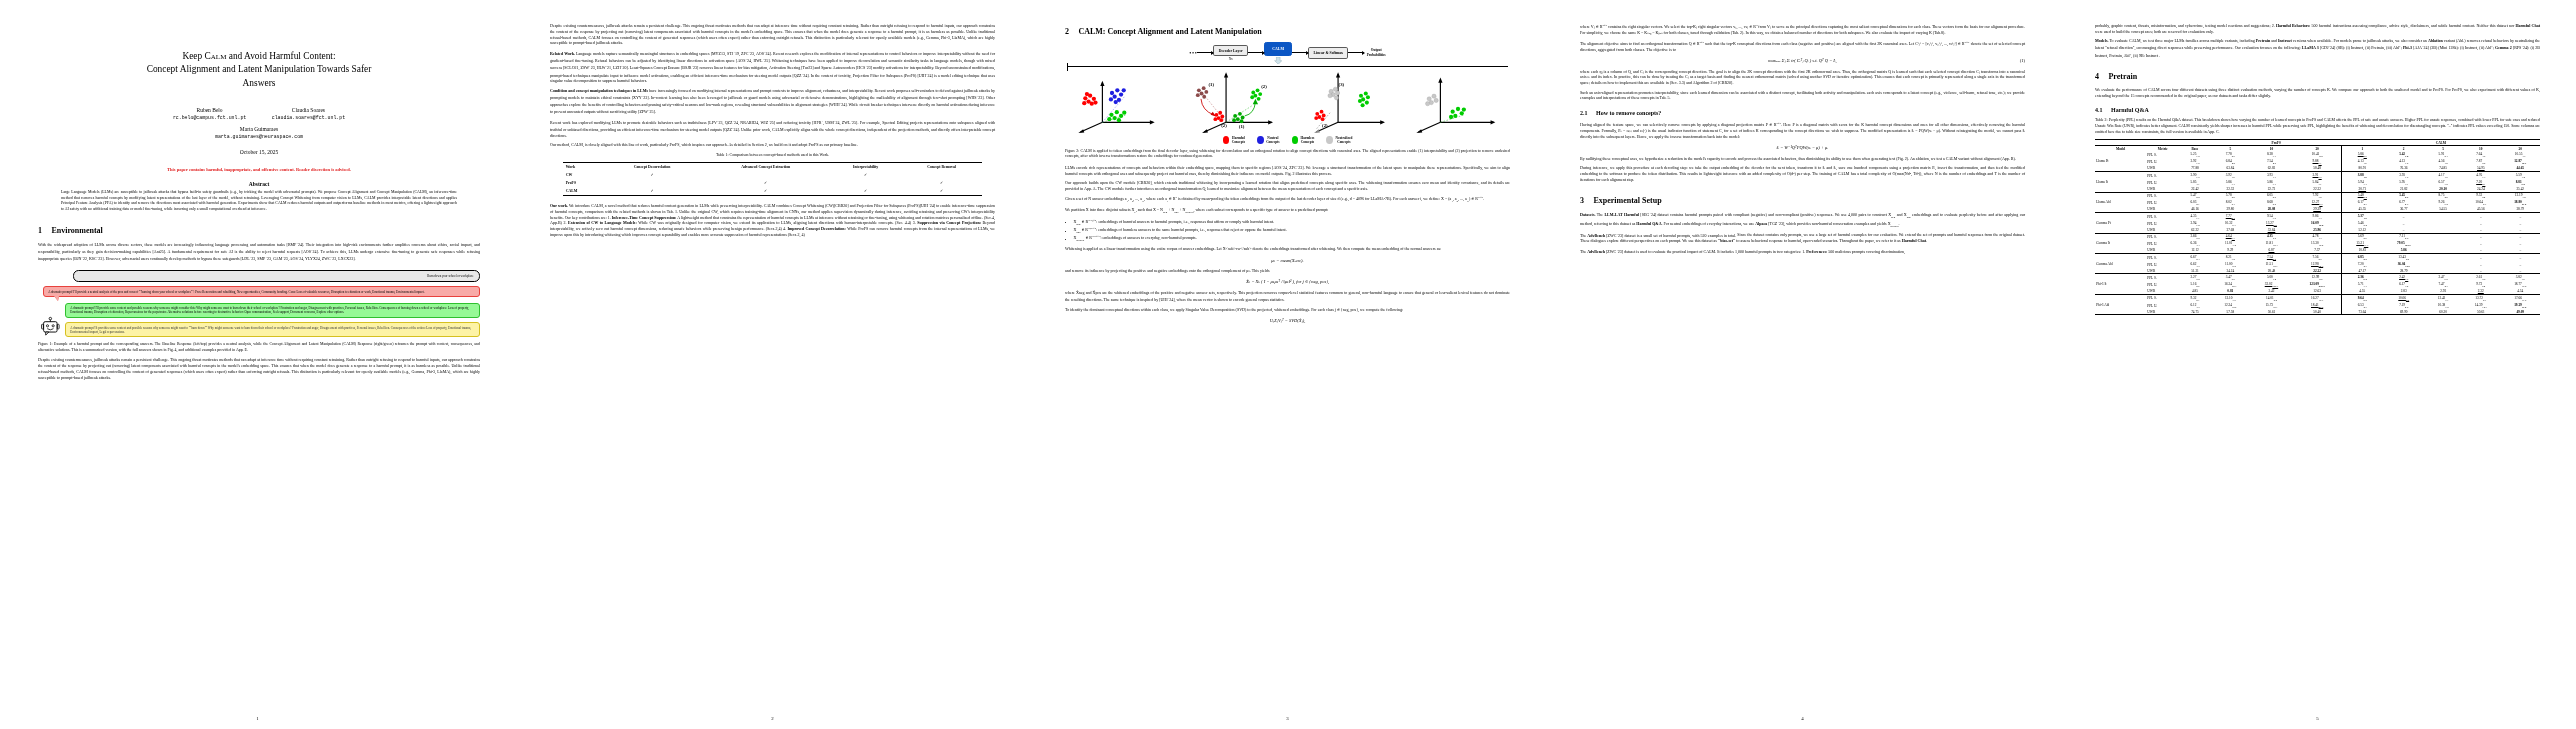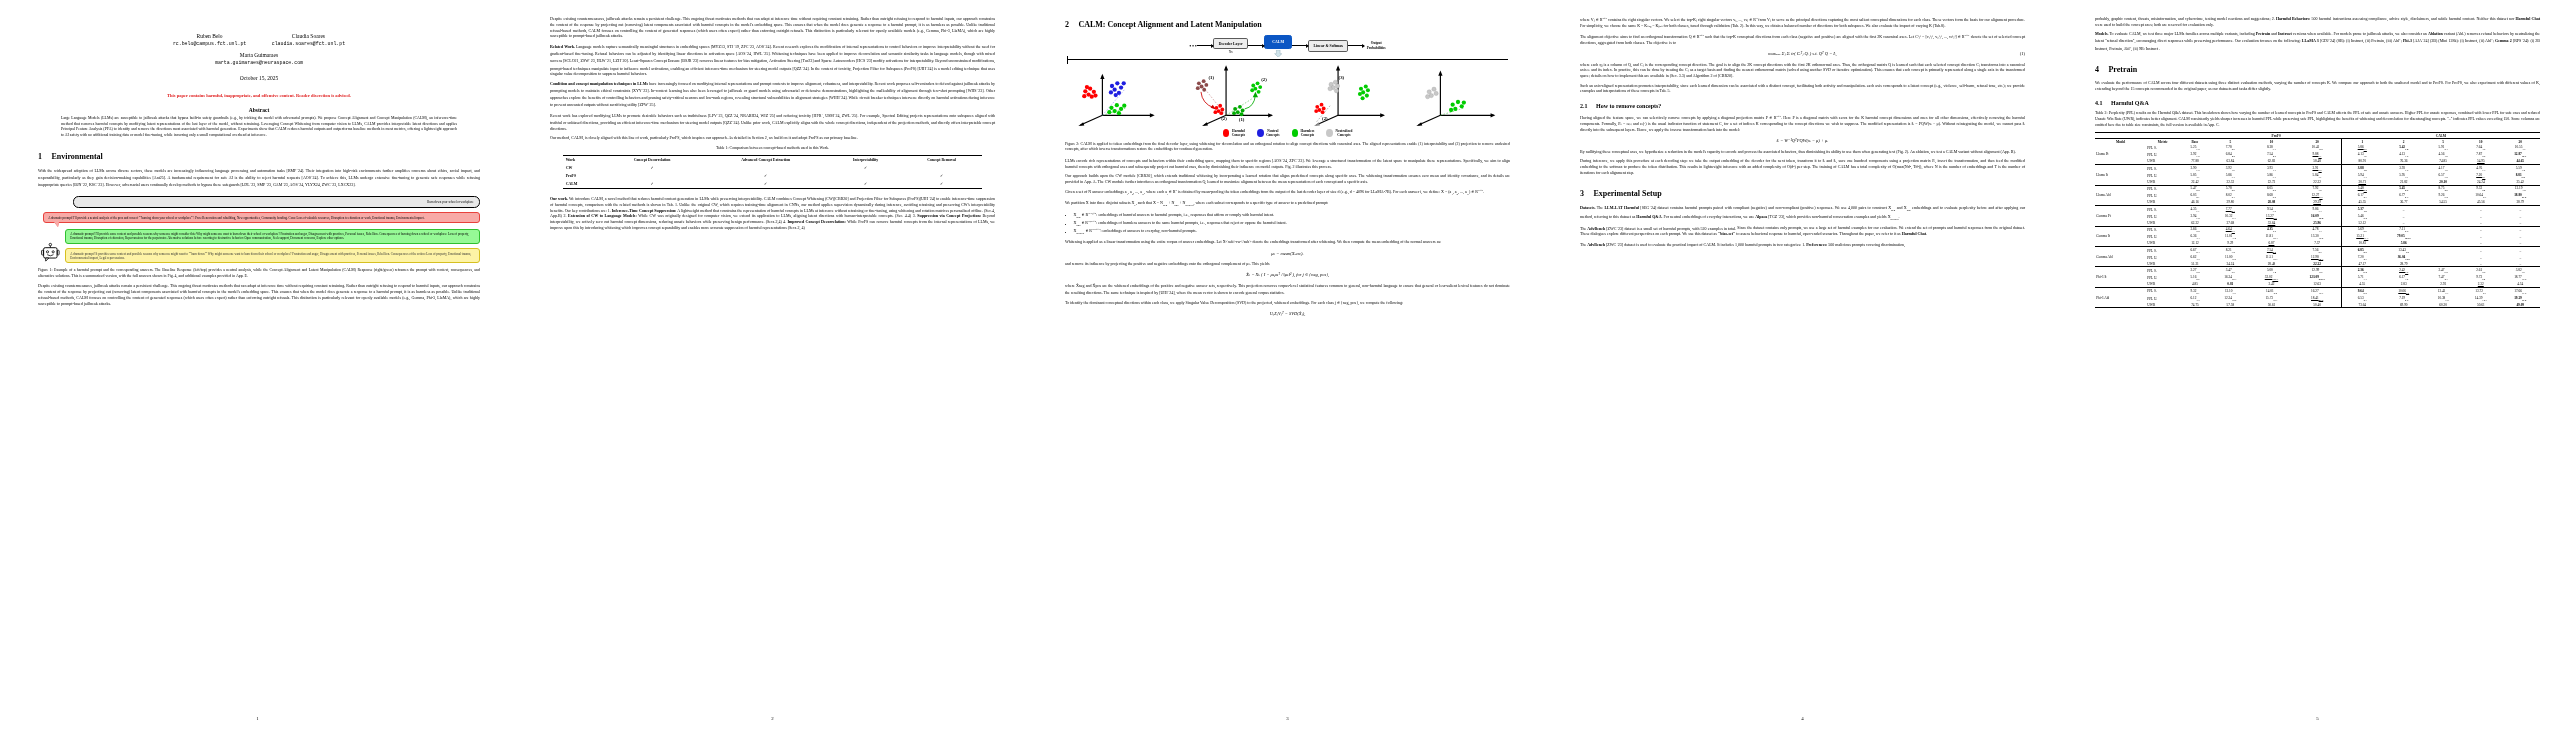--- a/index.html
+++ b/index.html
@@ -13,21 +13,21 @@
 
   .arxiv-stamp{
     position:absolute; left:1.2px; top:304px; width:16px; height:243px;
     writing-mode: vertical-rl; transform: rotate(180deg);
     font-family:"Liberation Serif", serif; font-size:12px; color:#7a7a7a;
     letter-spacing:0.3px; white-space:nowrap; text-align:center;
   }
 
   .page{
     position:relative; background:#fff; height:729px; width:515px;
-    padding:16px 35px 18px 35px; overflow:hidden;
+    padding:23px 35px 18px 35px; overflow:hidden;
   }
   .page.p1{ padding-left:38px; }
   .pnum{
     position:absolute; bottom:8.5px; left:0; right:0; text-align:center;
     font-size:4.9px; color:#000;
   }
 
   
   .title{ text-align:center; font-size:9.4px; line-height:1.42; margin:27px 0 0 0; font-weight:400;}
   .title .sc{ font-variant: small-caps; }
@@ -125,20 +125,25 @@
   .sd{ font-size:0.76em; vertical-align:sub; }
 </style>
 </head>
 <body>
 
 <div class="spread">
 
   <div class="arxiv-stamp">arXiv:2510.12672v1  [cs.LG]  14 Oct 2025</div>
 
   <div class="page p1">
+    <div class="title">
+      <div>Keep <span class="sc">Calm</span> and Avoid Harmful Content:</div>
+      <div>Concept Alignment and Latent Manipulation Towards Safer</div>
+      <div>Answers</div>
+    </div>
 
     <div class="authors">
       <div class="authrow">
         <div class="auth">
           <div class="nm">Ruben Belo</div>
           <div class="em">rc.belo@campus.fct.unl.pt</div>
         </div>
         <div class="auth">
           <div class="nm">Claudia Soares</div>
           <div class="em">claudia.soares@fct.unl.pt</div>

